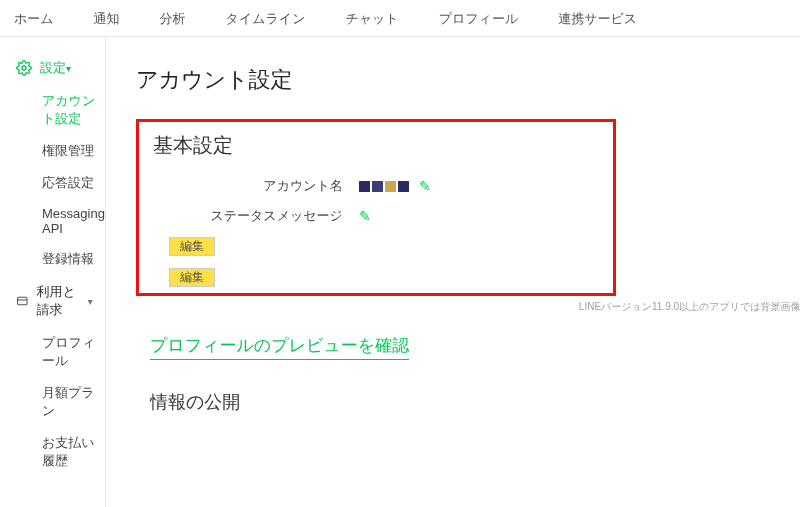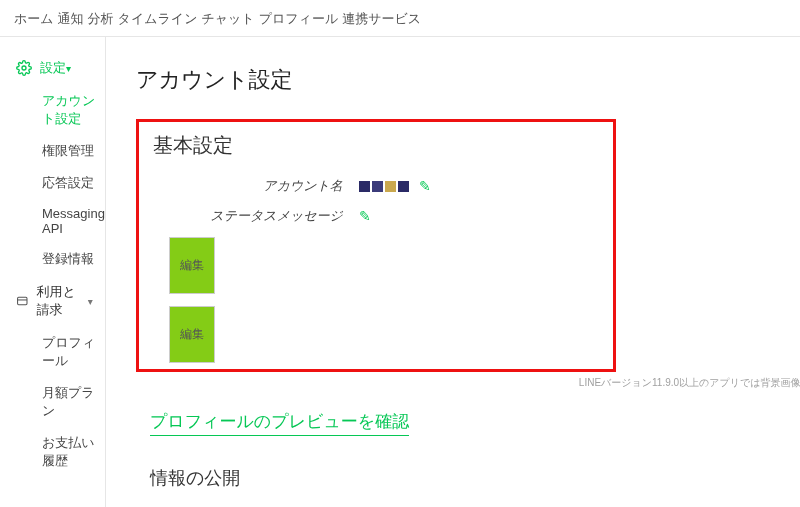--- a/index.html
+++ b/index.html
@@ -8,21 +8,21 @@
     font-size: 13px;
     color: #333;
     background: #fff;
     width: 800px;
     height: 507px;
     overflow: hidden;
   }
   
   .topnav {
     display: flex;
-    gap: 4px;
+    gap: 40px;
     padding: 10px 14px 8px;
     border-bottom: 1px solid #e6e6e6;
     align-items: center;
   }
   .topnav span {
     color: #555;
     cursor: pointer;
   }
   
   .wrap {
@@ -81,33 +81,32 @@
     display: flex;
     align-items: center;
     margin: 12px 0;
     padding: 0 14px;
   }
   .lbl {
     width: 190px;
     text-align: right;
     color: #444;
     font-size: 13px;
-    font-style: italic;
   }
   .val {
     display: flex;
     align-items: center;
     gap: 10px;
     padding-left: 16px;
   }
   .pencil { color: #06c755; cursor: pointer; font-size: 14px; }
   .btn-edit {
     border: 1px solid #ccc;
-    background: #84cc16;
-    padding: 19px 10px;
+    background: #fde047;
+    padding: 0 10px;
     font-size: 12px;
     color: #555;
     cursor: pointer;
   }
   .blurname {
     display: inline-flex;
     gap: 2px;
   }
   .blurname i {
     display: inline-block;

